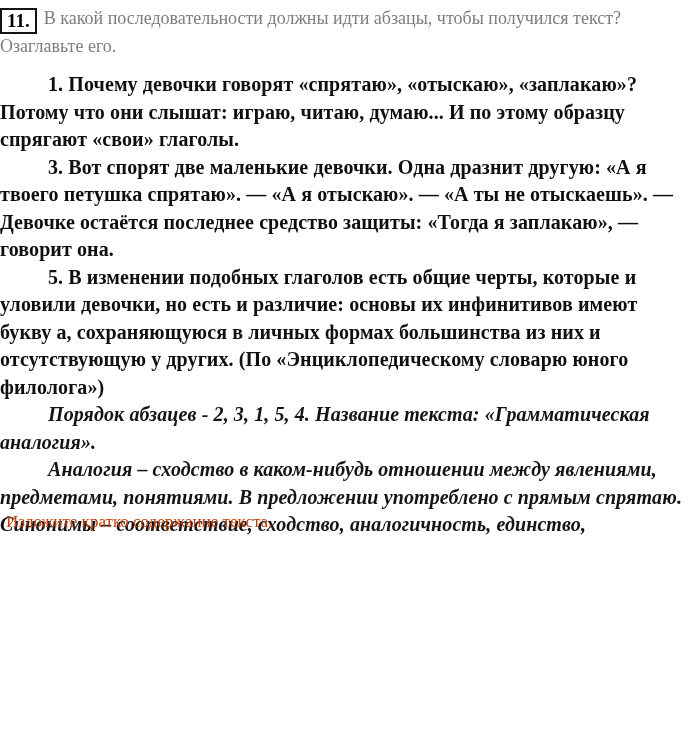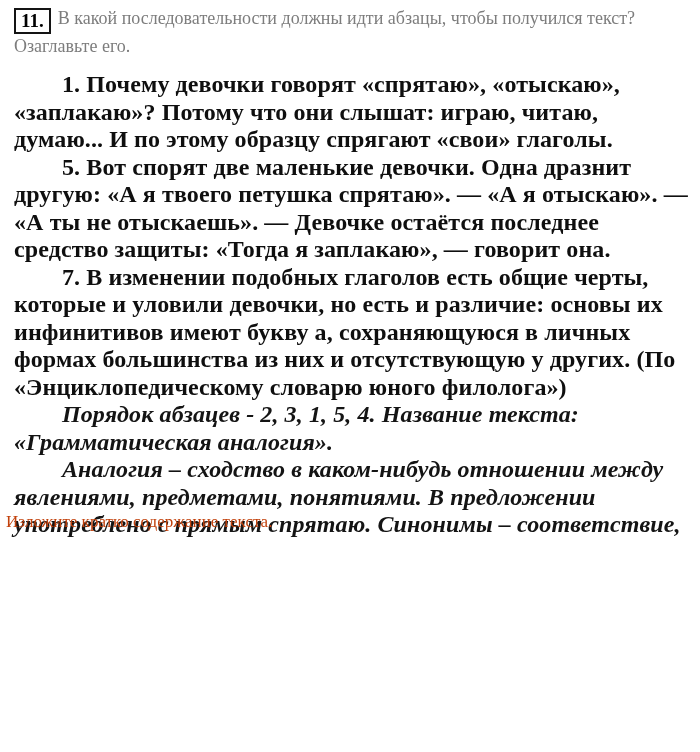--- a/index.html
+++ b/index.html
@@ -7,21 +7,21 @@
     padding: 0;
     background: #ffffff;
   }
   .page {
     position: relative;
     width: 700px;
     height: 540px;
     background: #ffffff;
     font-family: "Liberation Serif", "DejaVu Serif", serif;
     box-sizing: border-box;
-    padding: 6px 8px 0 14px;
+    padding: 6px 8px 0 0;
     overflow: hidden;
   }
   
   .exercise-header {
     color: #7d7d7d;
     font-size: 18px;
     line-height: 25px;
     max-width: 672px;
     margin-bottom: 12px;
   }
@@ -33,21 +33,21 @@
     font-weight: bold;
     font-size: 19px;
     line-height: 21px;
     padding: 0 5px 1px 5px;
     margin-right: 7px;
     vertical-align: -3px;
   }
   
   .bodytext p {
     margin: 0;
-    font-size: 24px;
+    font-size: 20px;
     line-height: 27.5px;
     color: #0f0f0f;
     font-weight: bold;
     text-indent: 48px;
     letter-spacing: 0.1px;
   }
   .bodytext p.ans {
     font-weight: bold;
     font-style: italic;
     color: #141414;
@@ -66,21 +66,21 @@
 <body>
 
 <div class="page">
 
   <div class="exercise-header">
     <span class="num-box">11.</span><span>В какой последовательности должны идти абзацы, чтобы получился текст? Озаглавьте его.</span>
   </div>
 
   <div class="bodytext">
     <p>1. Почему девочки говорят «спрятаю», «отыскаю», «заплакаю»? Потому что они слышат: играю, читаю, думаю... И по этому образцу спрягают «свои» глаголы.</p>
-    <p>5. Вот спорят две маленькие девочки. Одна дразнит другую: «А я твоего петушка спрятаю». — «А я отыскаю». — «А ты не отыскаешь». — Девочке остаётся последнее средство защиты: «Тогда я заплакаю», — говорит она.</p>
-    <p>7. В изменении подобных глаголов есть общие черты, которые и уловили девочки, но есть и различие: основы их инфинитивов имеют букву а, сохраняющуюся в личных формах большинства из них и отсутствующую у других. (По «Энциклопедическому словарю юного филолога»)</p>
+    <p>3. Вот спорят две маленькие девочки. Одна дразнит другую: «А я твоего петушка спрятаю». — «А я отыскаю». — «А ты не отыскаешь». — Девочке остаётся последнее средство защиты: «Тогда я заплакаю», — говорит она.</p>
+    <p>5. В изменении подобных глаголов есть общие черты, которые и уловили девочки, но есть и различие: основы их инфинитивов имеют букву а, сохраняющуюся в личных формах большинства из них и отсутствующую у других. (По «Энциклопедическому словарю юного филолога»)</p>
     <p class="ans">Порядок абзацев - 2, 3, 1, 5, 4. Название текста: «Грамматическая аналогия».</p>
     <p class="ans">Аналогия – сходство в каком-нибудь отношении между явлениями, предметами, понятиями. В предложении употреблено с прямым спрятаю. Синонимы – соответствие, сходство, аналогичность, единство, одинаковость, однообразие. Антонимы – нет. Научное слово. Слово иностранного происхождения.</p>
   </div>
 
   <div class="footer-line">Изложите кратко содержание текста.</div>
 
 </div>
 
 </body></html>

